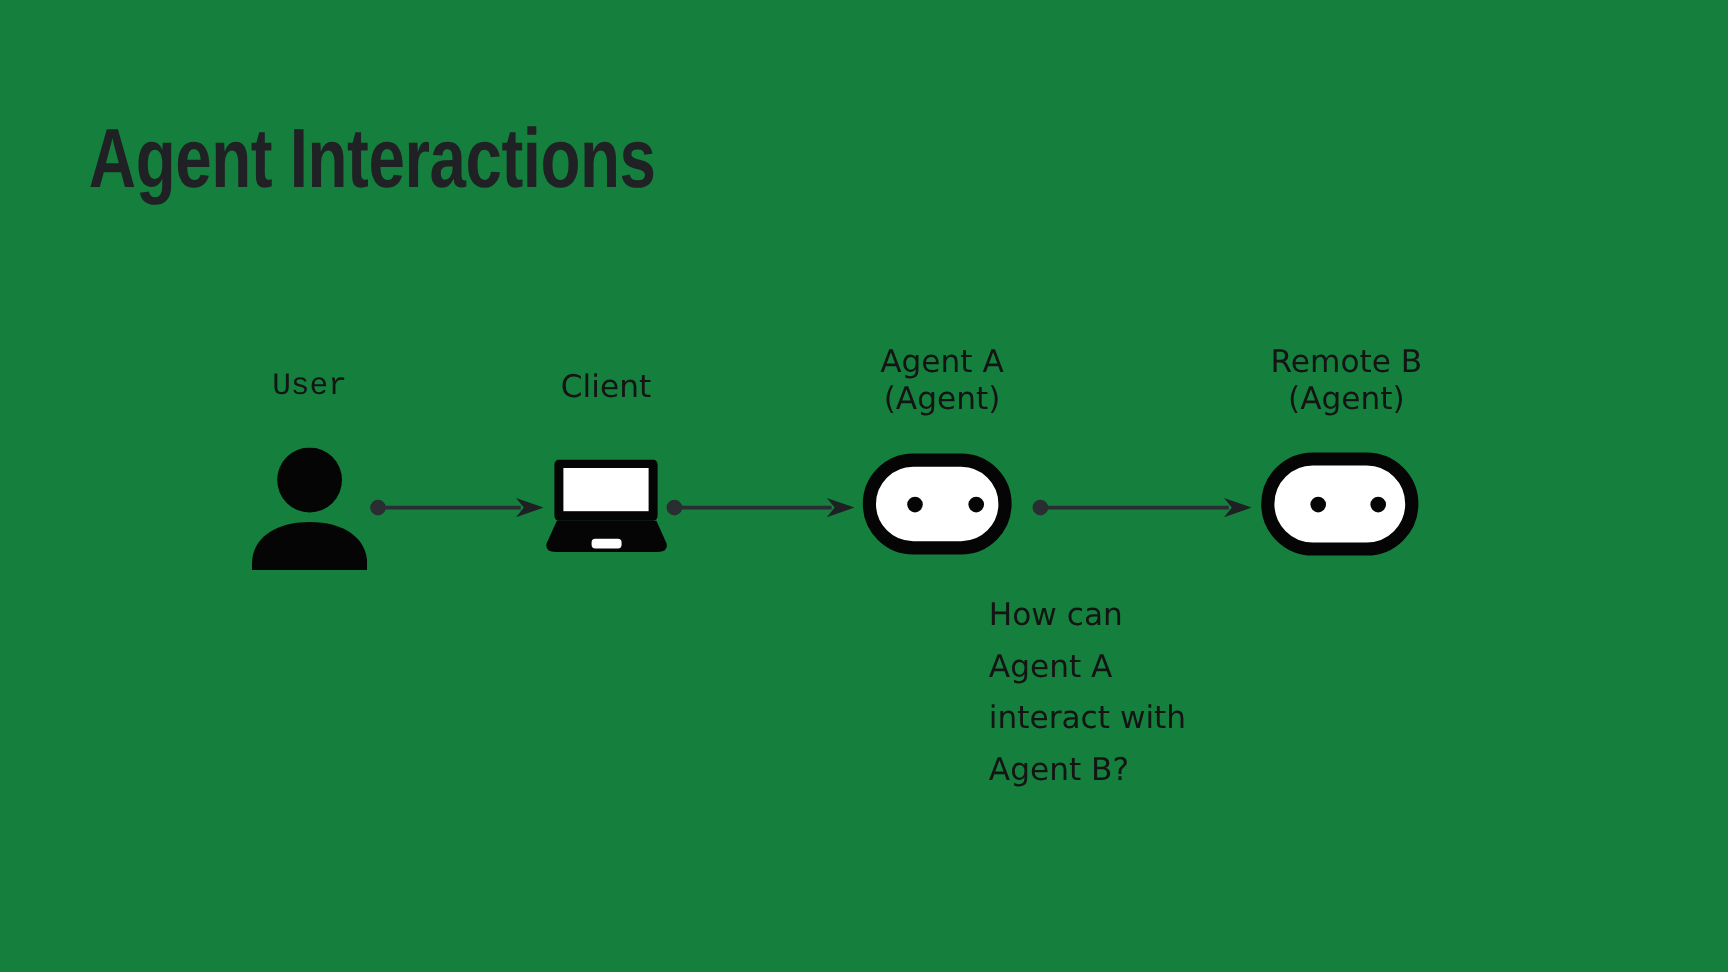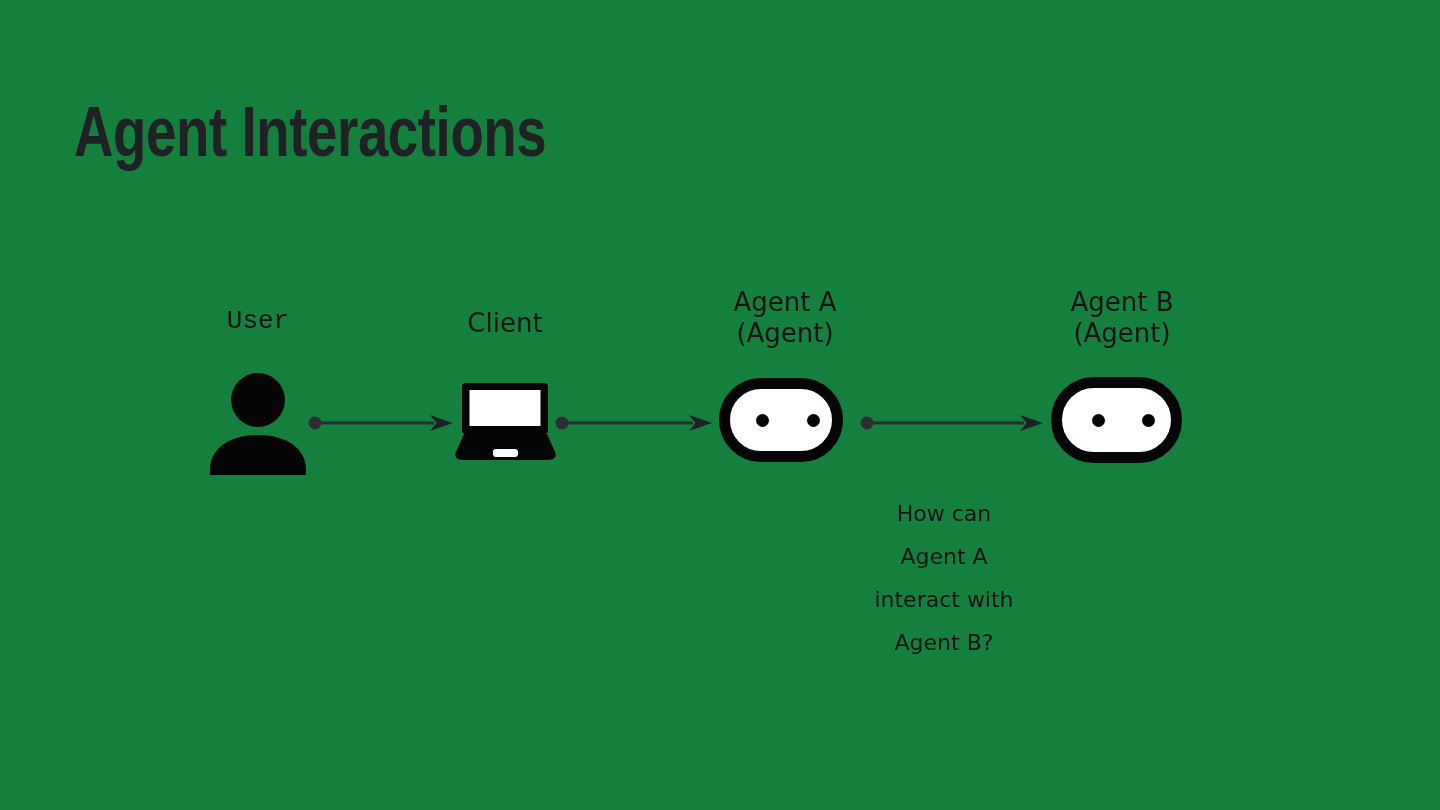--- a/index.html
+++ b/index.html
@@ -77,22 +77,21 @@
   .arrow line   { stroke: #2a2d31; stroke-width: 3; }
   .arrow circle { fill: #2a2d31; }
   .arrow path   { fill: #1e2124; }
 
   
   .question {
     position: absolute;
     left: 824px;
     top: 492px;
     width: 240px;
-    text-align: center;
-    font-size: 22px;
+    font-size: 26px;
     line-height: 43px;
     white-space: nowrap;
   }
   .question span { display: block; }
 </style>
 </head>
 <body>
 
 <div class="slide">
 
@@ -101,21 +100,21 @@
   <div class="node-label hand label-user">User</div>
 
   <div class="node-label hand label-client">Client</div>
 
   <div class="node-label hand label-agent-a">
     <span>Agent A</span>
     <span>(Agent)</span>
   </div>
 
   <div class="node-label hand label-agent-b">
-    <span>Agent B</span>
+    <span>Remote B</span>
     <span>(Agent)</span>
   </div>
 
   <svg class="icon-person" width="96" height="102" viewBox="0 0 96 102" fill="#050505" xmlns="http://www.w3.org/2000/svg">
     <circle cx="48" cy="27" r="27"></circle>
     <path d="M0 102 V97 C0 75 20 62 48 62 C76 62 96 75 96 97 V102 Z"></path>
   </svg>
 
   <svg class="icon-laptop" width="103" height="77" viewBox="0 0 103 77" xmlns="http://www.w3.org/2000/svg">
     <rect x="8" y="0" width="86" height="51" rx="4" fill="#050505"></rect>

